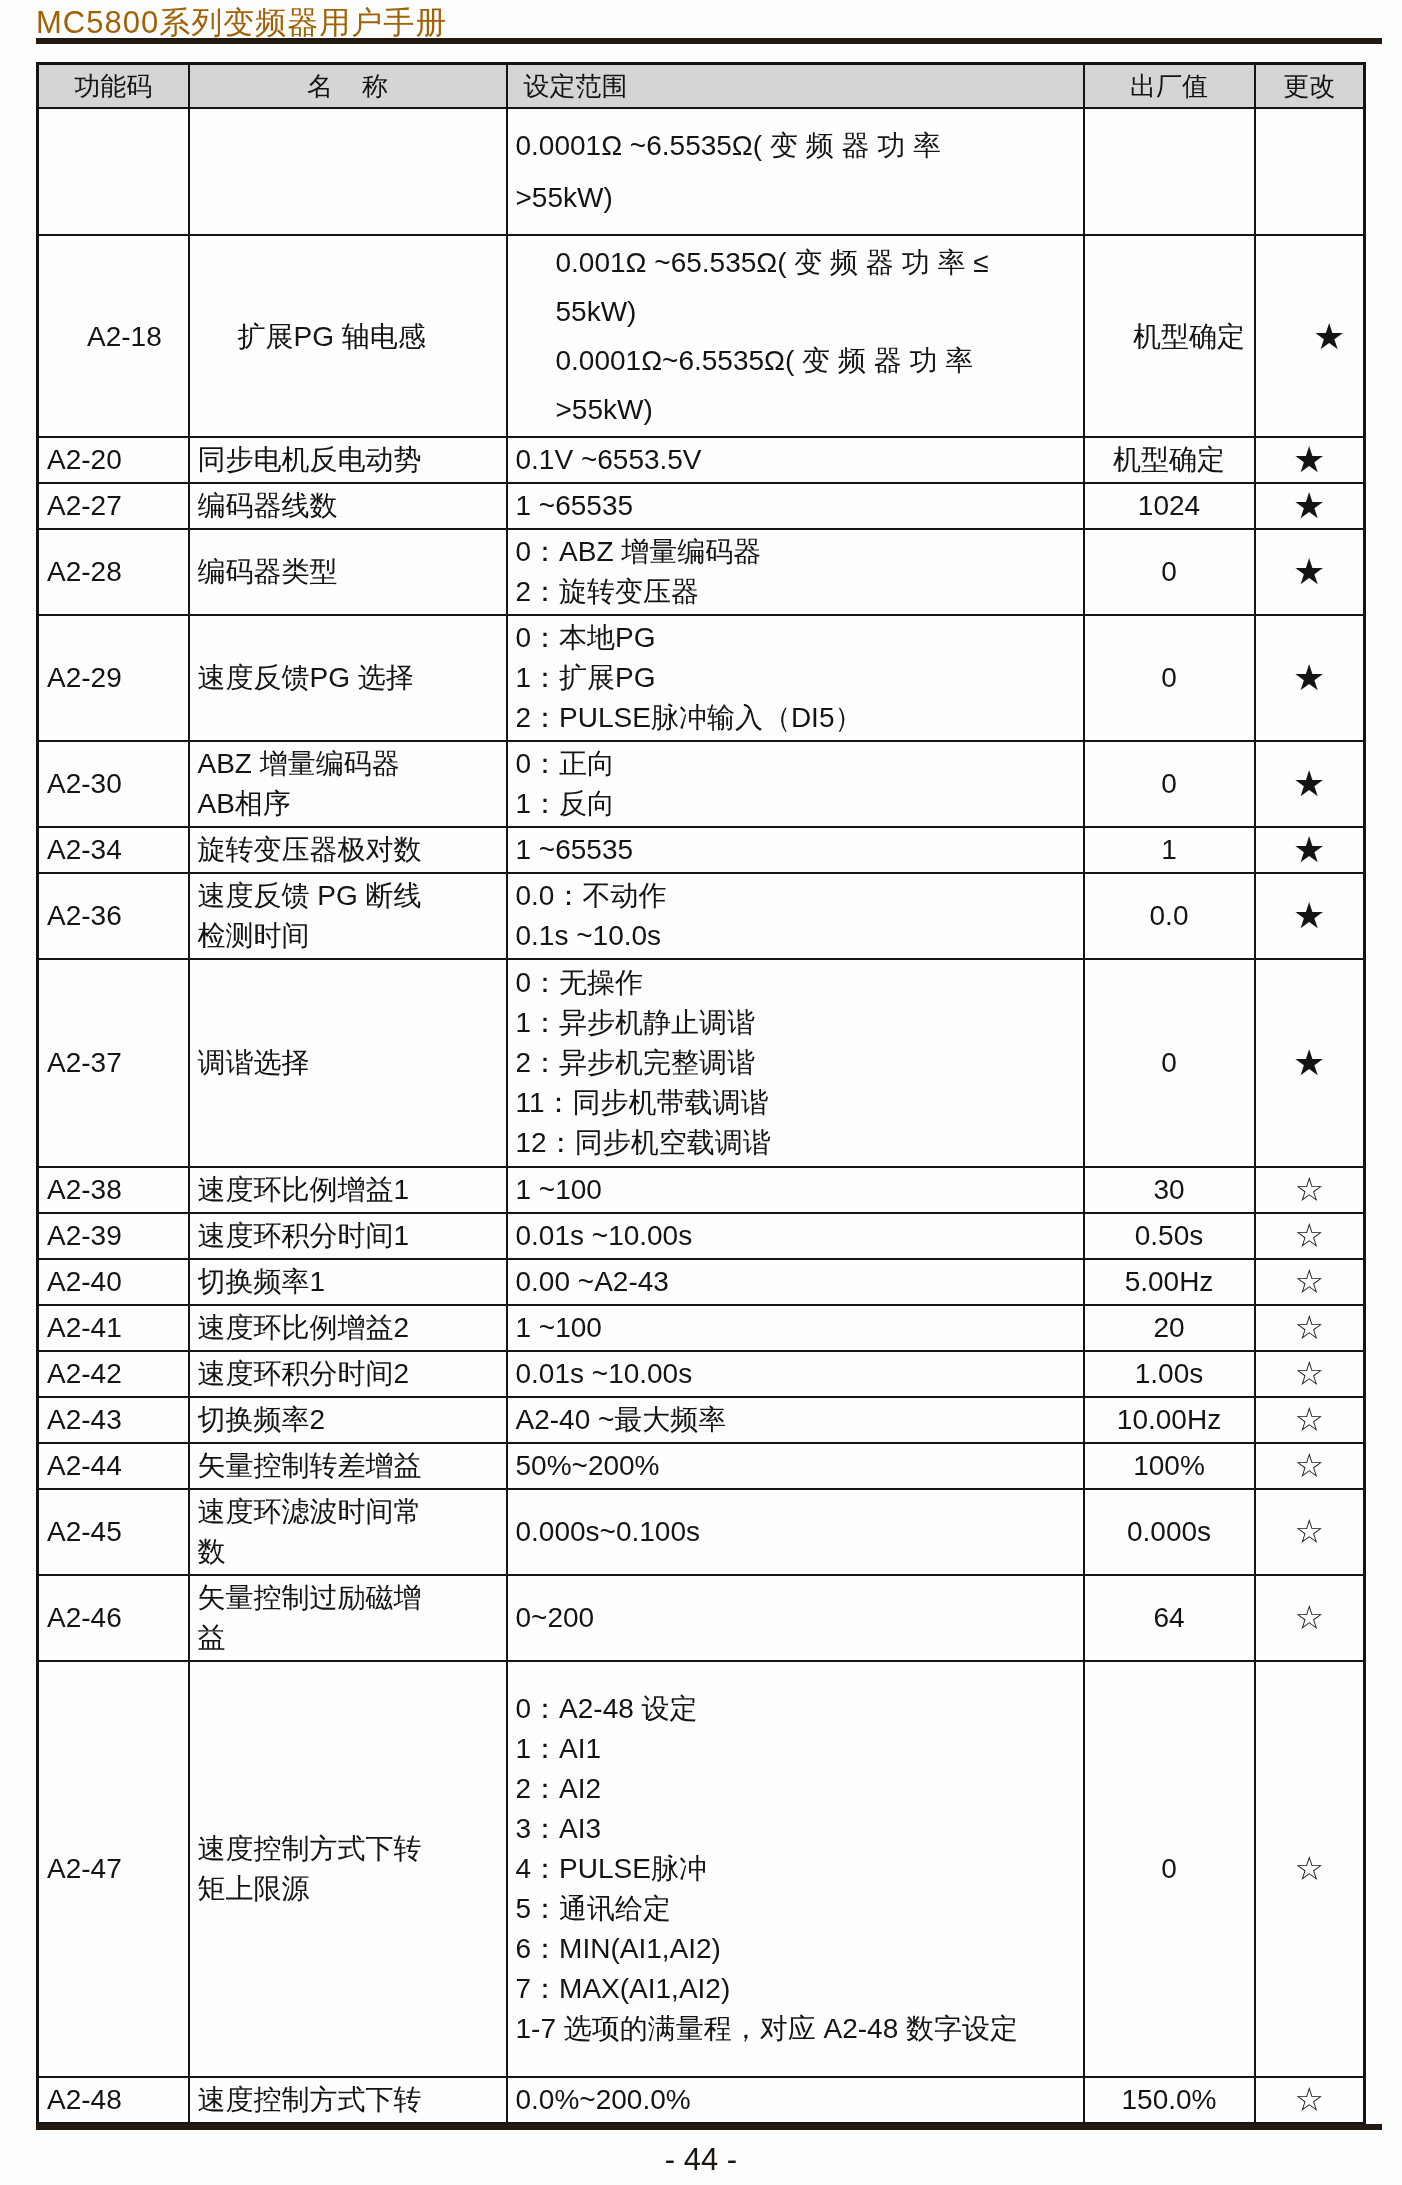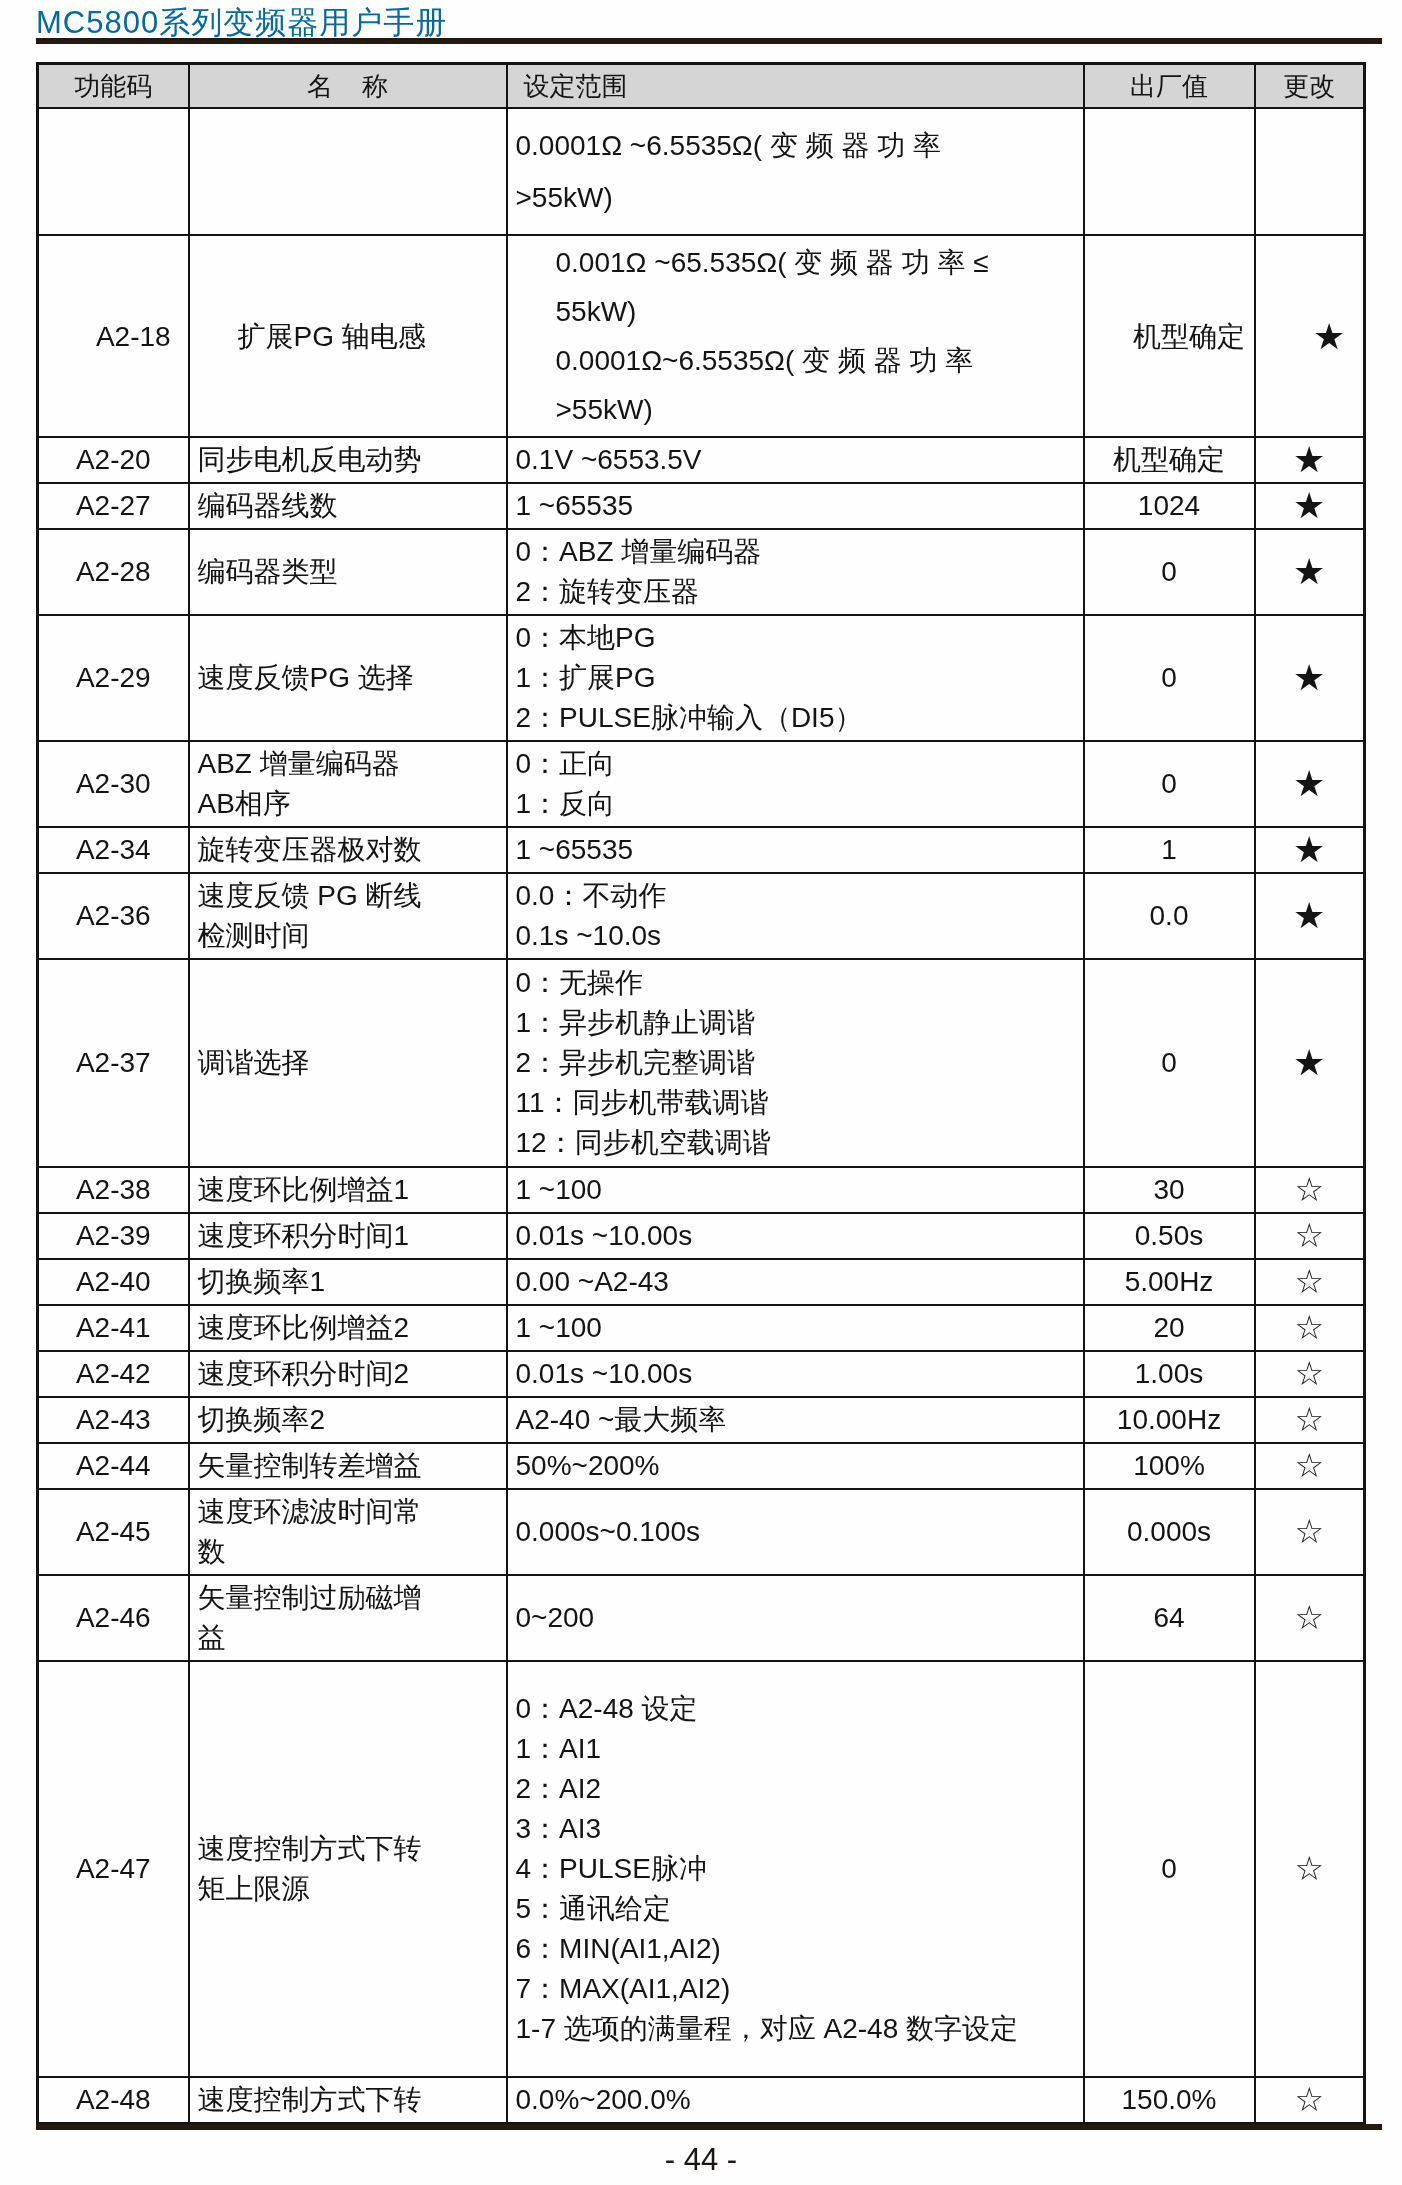--- a/index.html
+++ b/index.html
@@ -7,21 +7,21 @@
     position:relative;
     width:1402px; height:2185px;
     background:#fefefe;
     font-family:"Liberation Sans","DejaVu Sans",sans-serif;
     color:#141414;
     overflow:hidden;
   }
   .doc-title {
     position:absolute; left:36px; top:2px;
     font-size:31px; letter-spacing:1px;
-    color:#0369a1;
+    color:#a16207;
   }
   .title-rule {
     position:absolute; left:36px; top:38px;
     width:1346px; height:6px;
     background:#241a13;
   }
   .param-table {
     position:absolute; left:36px; top:62px;
     width:1327px;
     border-collapse:collapse; table-layout:fixed;
@@ -35,21 +35,21 @@
   thead th {
     background:#d5d5d5;
     height:38px;
     font-size:26px;
     font-weight:normal;
     text-align:center;
     white-space:pre;
   }
   thead th.h-range { text-align:left; padding-left:16px;margin-left:24px; }
   tbody td { font-size:28px; line-height:40px; }
-  .c-code   { text-align:center; }
+  .c-code   { }
   .c-name   { text-align:left; padding-left:22px; white-space:pre-line; }
   .c-range  { text-align:left; padding-left:16px; white-space:pre-line; }
   .c-def    { text-align:center; white-space:pre-line; }
   .c-change { text-align:center; }
   .star-filled { font-size:36px; }
   .star-open   { font-size:33px; }
   
   tbody tr:nth-child(1)  { height:127px; }
   tbody tr:nth-child(1) td { line-height:52px;border-radius:32px; }
   tbody tr:nth-child(2)  { height:200px; }

